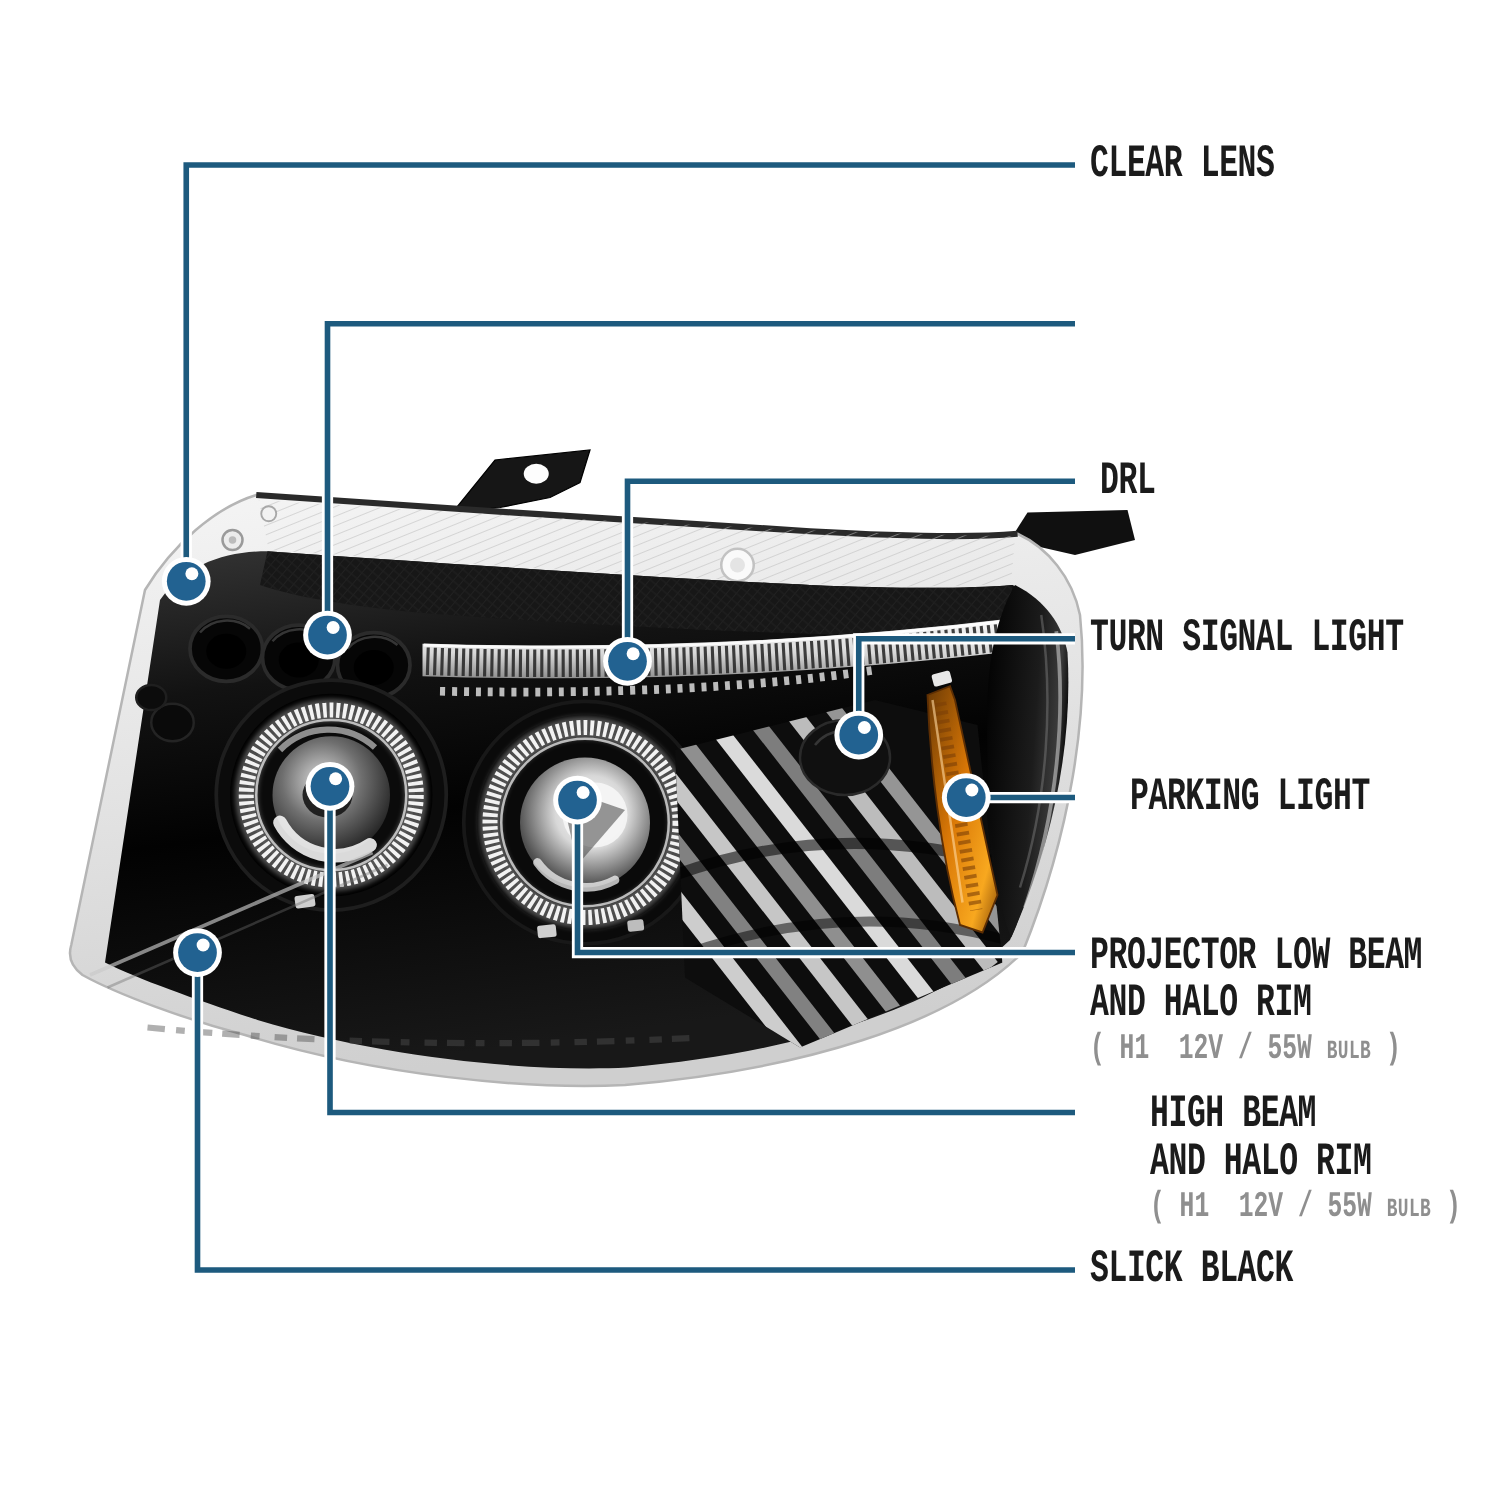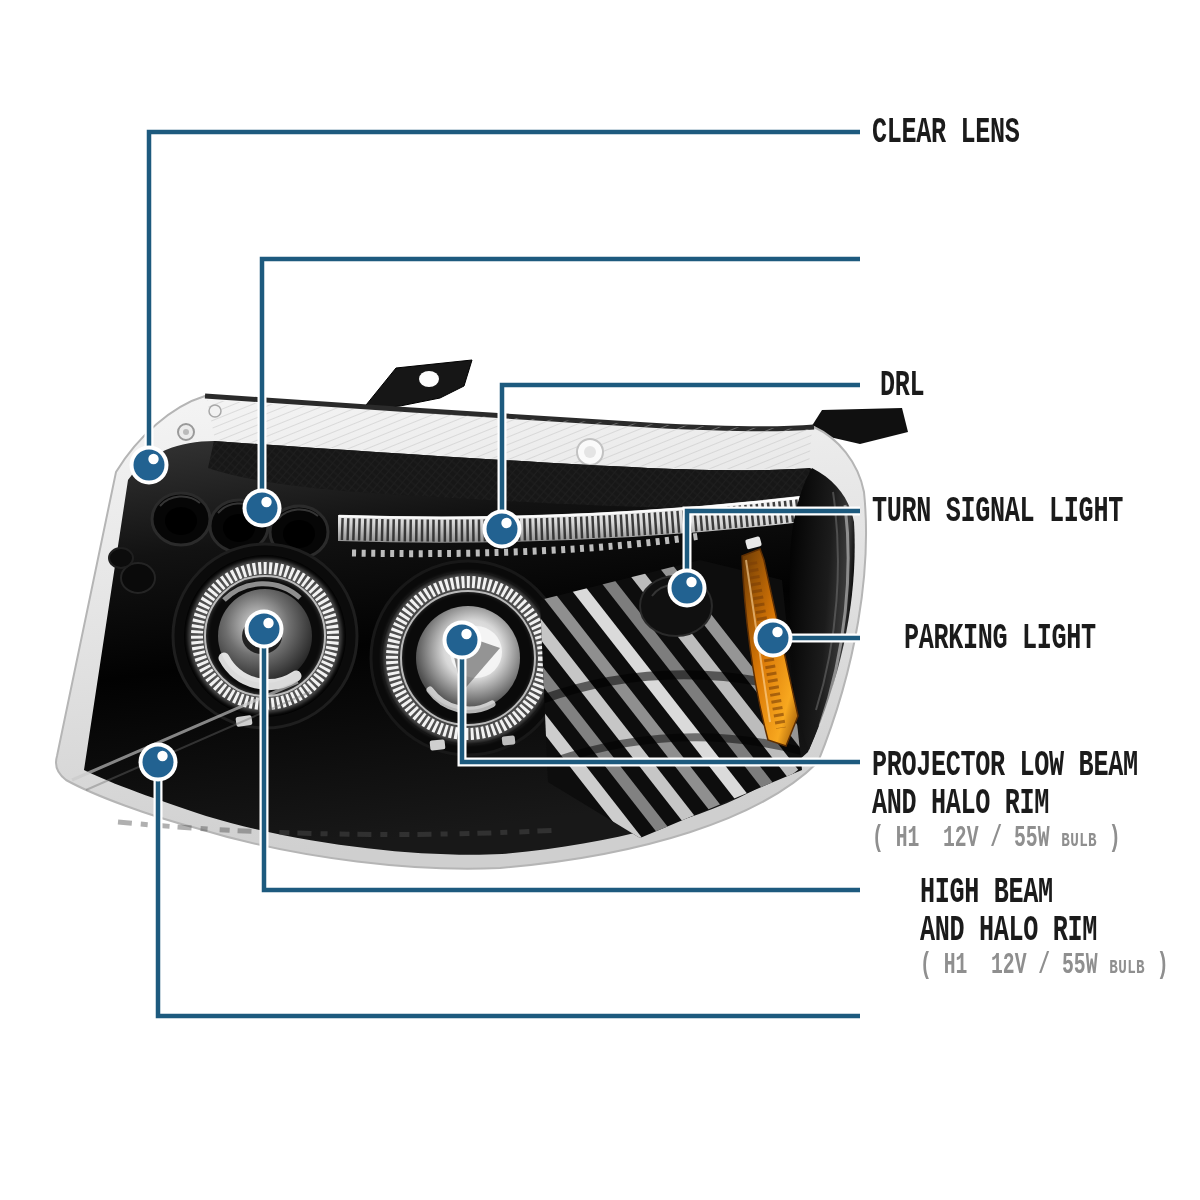--- a/index.html
+++ b/index.html
@@ -310,14 +310,17 @@
   <div class="callout-label" style="left: 872px; top: 746px;">
     <span class="lbl">PROJECTOR LOW BEAM</span>
     <span class="lbl">AND HALO RIM</span>
     <span class="spec"><span>( H1  12V / 55W </span><span class="bulb">BULB</span><span> )</span></span>
   </div>
   <div class="callout-label" style="left: 920px; top: 873px;">
     <span class="lbl">HIGH BEAM</span>
     <span class="lbl">AND HALO RIM</span>
     <span class="spec"><span>( H1  12V / 55W </span><span class="bulb">BULB</span><span> )</span></span>
   </div>
+  <div class="callout-label" style="left: 872px; top: 997px;">
+    <span class="lbl">SLICK BLACK</span>
+  </div>
 
 </div>
 
 </body></html>

